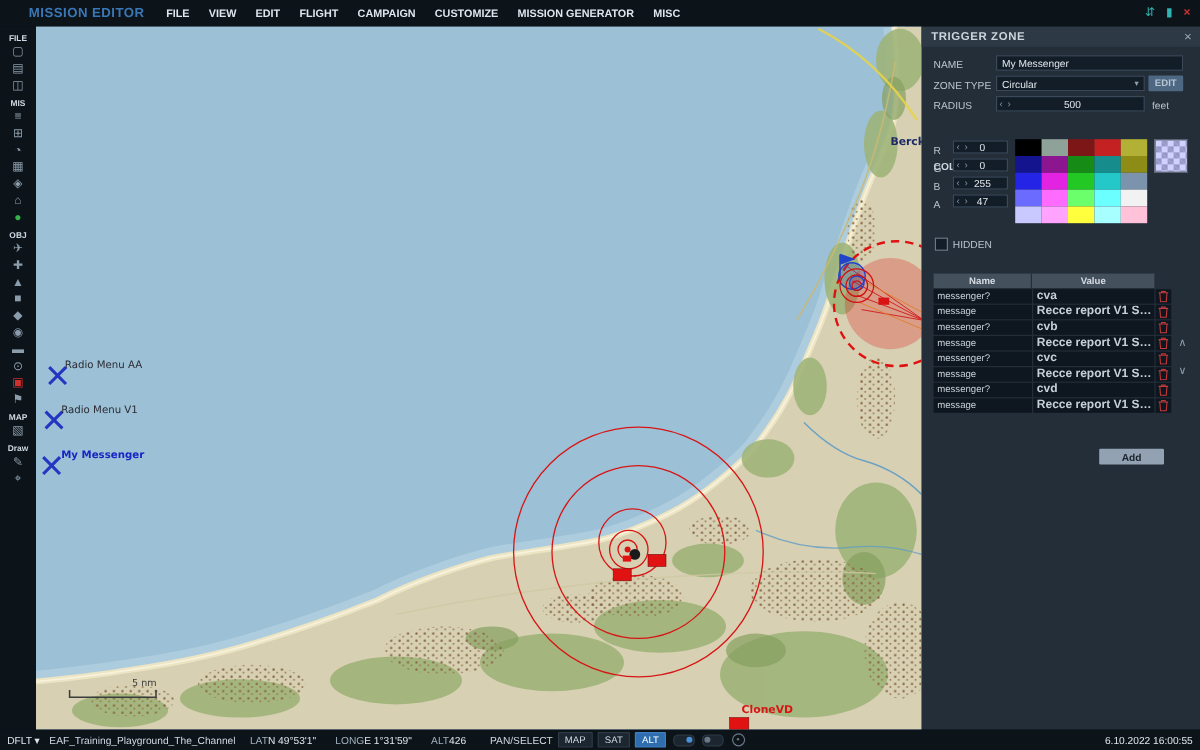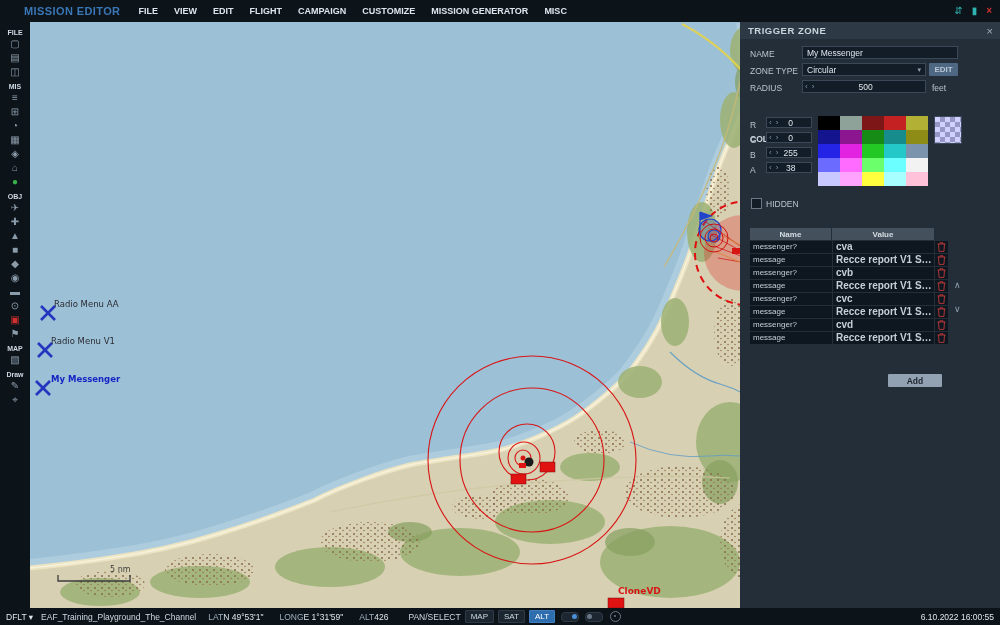--- a/index.html
+++ b/index.html
@@ -19,21 +19,21 @@
   .ltoolbar{position:absolute;top:22px;left:0;width:30px;bottom:17px;background:#0c1319;display:flex;flex-direction:column;align-items:center;padding-top:3px;z-index:20;}
   .lt-label{color:#cfd9e2;font-size:7px;font-weight:bold;margin:4px 0 1px;}
   .lt-icon{width:20px;height:14px;color:#8b9cab;font-size:10px;line-height:14px;text-align:center;cursor:default;}
   .lt-icon.green{color:#35b44a;}
   .lt-icon.red{color:#d03030;}
 
   
   .map{position:absolute;left:30px;top:22px;width:738px;bottom:17px;background:#9cc0d6;z-index:1;}
 
   
-  .panel{position:absolute;right:0;top:22px;width:260px;bottom:17px;background:#232e39;z-index:25;color:#b9c4ce;font-size:9px;}
+  .panel{position:absolute;right:0;top:22px;width:232px;bottom:17px;background:#232e39;z-index:25;color:#b9c4ce;font-size:9px;}
   .panel-header{position:absolute;top:0;left:0;right:0;height:17px;background:#2d3944;display:flex;align-items:center;}
   .panel-title{color:#ccd5dd;font-weight:bold;font-size:9.5px;letter-spacing:.5px;padding-left:8px;}
   .panel-close{margin-left:auto;padding-right:7px;color:#9fb0bd;font-size:11px;cursor:default;}
   .plabel{position:absolute;left:10px;color:#b9c4ce;font-size:8.5px;}
   .pfield{position:absolute;background:#121d28;border:1px solid #3a4858;color:#dfe6ec;font-size:8.5px;display:flex;align-items:center;box-sizing:border-box;}
   .pfield .fval{padding-left:4px;white-space:nowrap;overflow:hidden;}
   .select .chev{margin-left:auto;padding-right:4px;color:#8fa0ae;font-size:7px;}
   .spin .arr{color:#7f93a6;font-size:8px;padding:0 2px;cursor:default;}
   .spin .sval{flex:1;text-align:center;padding-right:10px;}
   .btn-edit{position:absolute;background:#4e6782;color:#b8c6d4;font-size:8px;font-weight:bold;display:flex;align-items:center;justify-content:center;border-radius:1px;cursor:default;}
@@ -302,21 +302,21 @@
     <div class="plabel" style="top:128px;">B</div>
     <div class="pfield spin" style="left:26px;top:125px;width:46px;height:11px;">
       <span class="arr">‹</span>
         <span class="arr">›</span>
       <span class="sval">255</span>
     </div>
     <div class="plabel" style="top:143px;">A</div>
     <div class="pfield spin" style="left:26px;top:140px;width:46px;height:11px;">
       <span class="arr">‹</span>
         <span class="arr">›</span>
-      <span class="sval">38</span>
+      <span class="sval">47</span>
     </div>
 
     <div class="palette">
         <div class="swatch" style="background: rgb(0, 0, 0);"></div>
         <div class="swatch" style="background: rgb(143, 162, 154);"></div>
         <div class="swatch" style="background: rgb(125, 22, 22);"></div>
         <div class="swatch" style="background: rgb(196, 34, 34);"></div>
         <div class="swatch" style="background: rgb(178, 177, 53);"></div>
         <div class="swatch" style="background: rgb(20, 20, 142);"></div>
         <div class="swatch" style="background: rgb(140, 22, 144);"></div>

